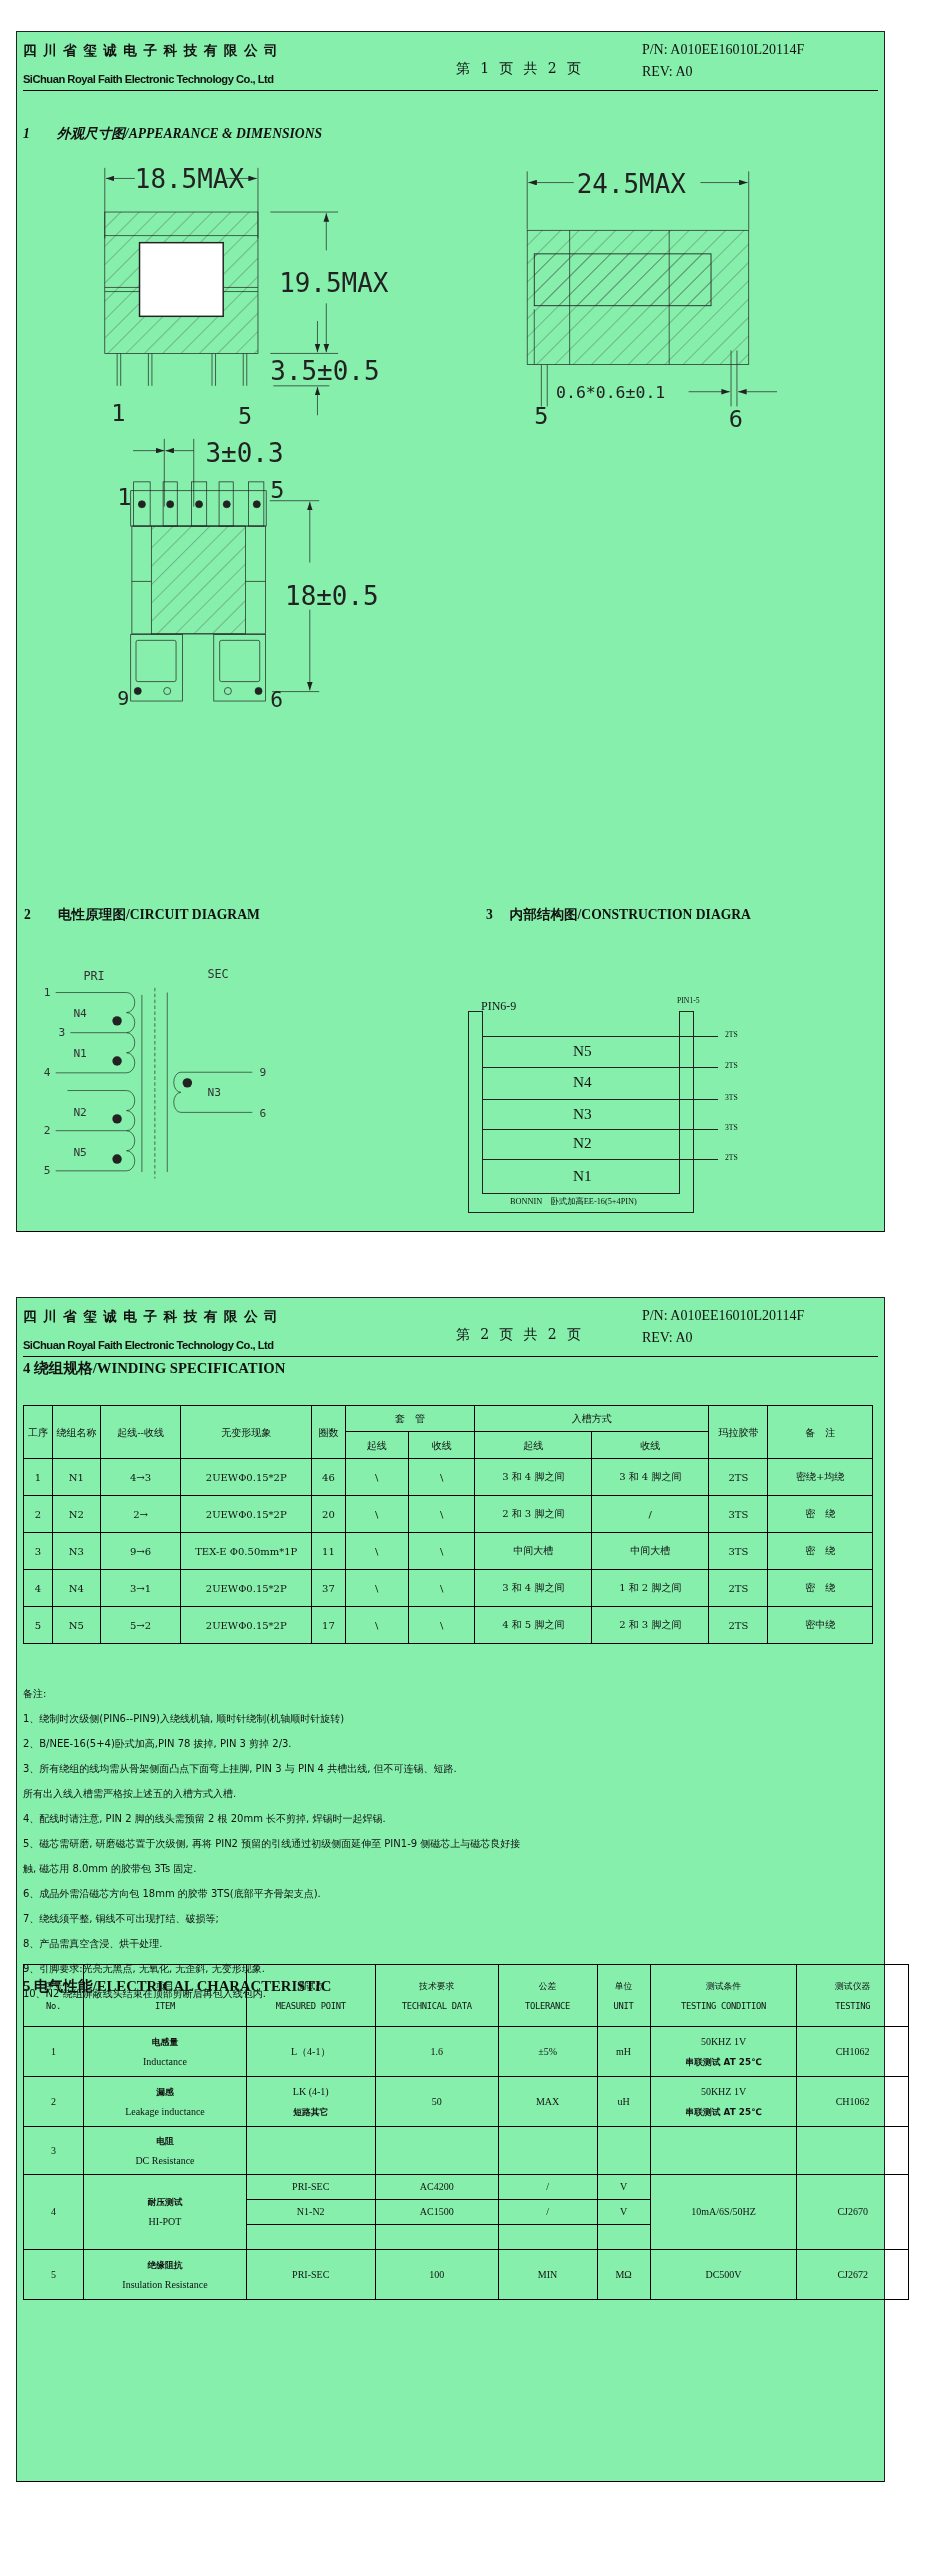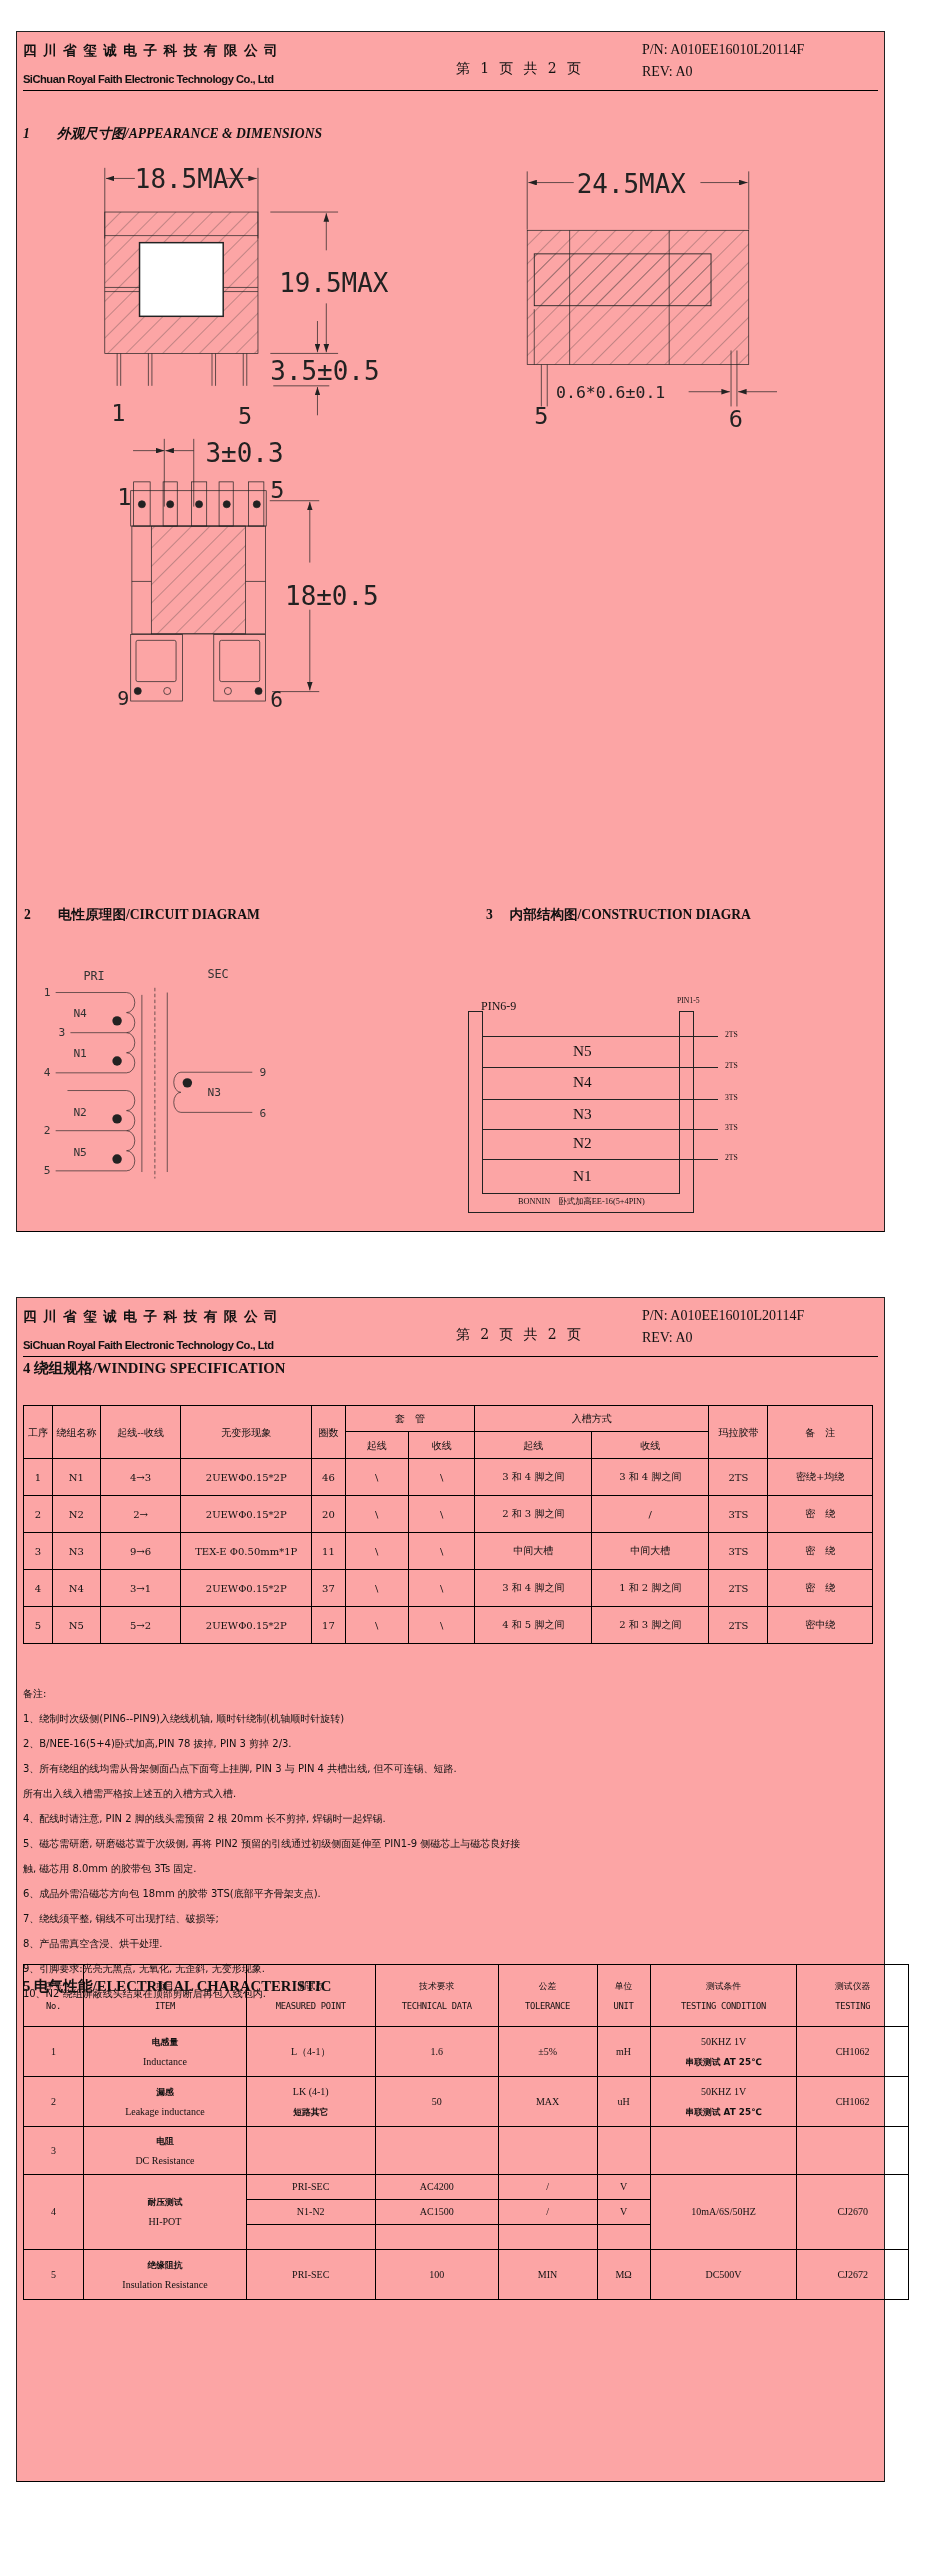--- a/index.html
+++ b/index.html
@@ -1,18 +1,18 @@
 <!DOCTYPE html>
 <html style="font-size:9.4px"><head>
 <meta charset="utf-8">
 <style>
   * { box-sizing: border-box; margin: 0; padding: 0; }
   html, body { width: 935px; background: #ffffff; }
   body { position: relative; height: 2576px; font-family: "DejaVu Serif", serif; color: #111; }
-  .page { position: absolute; left: 16px; width: 869px; border: 0.6px solid #222; border-bottom: 1.2px solid #000; background: #fca5a5; }
+  .page { position: absolute; left: 16px; width: 869px; border: 0.6px solid #222; border-bottom: 1.2px solid #000; background: #86efac; }
   #page1 { top: 31px; height: 1201px; }
   #page2 { top: 1297px; height: 1185px; }
   .hdr { position: absolute; left: 5.9px; right: 5.9px; top: 0; height: 59px; border-bottom: 1.8px solid #000; }
   .hdr .cn { position: absolute; left: 0; top: 10px; font-family: "DejaVu Sans", sans-serif; font-size: 13.6px; font-weight: bold; letter-spacing: 6.5px; }
   .hdr .en { position: absolute; left: 0; top: 41px; font-family: "Liberation Sans", sans-serif; font-size: 11.2px; font-weight: bold; letter-spacing: -0.5px; }
   .hdr .pg { position: absolute; left: 433px; top: 28px; font-family: "DejaVu Serif", serif; font-size: 14px; letter-spacing: 2.9px; }
   .hdr .pn { position: absolute; left: 619px; top: 10px; font-family: "Liberation Serif", serif; font-size: 14px; }
   .hdr .rev { position: absolute; left: 619px; top: 32px; font-family: "Liberation Serif", serif; font-size: 14px; }
   .sec-title { position: absolute; font-family: "Liberation Serif", serif; font-weight: bold; font-size: 13.6px; white-space: nowrap; }
   .sec-title .num { display: inline-block; width: 34px; }
@@ -219,21 +219,21 @@
       </div>
       <div style="height:30px; border-top:0.6px solid #222; position:relative;">
         <span style="position:absolute; left:91px; top:4.7px; font-size:15.3px;">N2</span>
         <span style="position:absolute; left:243px; top:-7px; font-size:7.7px;">3TS</span>
       </div>
       <div style="height:35px; border-top:0.6px solid #222; position:relative;">
         <span style="position:absolute; left:91px; top:7px; font-size:15.3px;">N1</span>
         <span style="position:absolute; left:243px; top:-7px; font-size:7.7px;">2TS</span>
       </div>
     </div>
-    <div style="position:absolute; left:53px; top:197px; font-size:8.3px; white-space:pre;">BONNIN    卧式加高EE-16(5+4PIN)</div>
+    <div style="position:absolute; left:45px; top:197px; font-size:8.3px; white-space:pre;">BONNIN    卧式加高EE-16(5+4PIN)</div>
   </div>
 </div>
 
 <div class="page" id="page2">
   <div class="hdr">
     <div class="cn">四川省玺诚电子科技有限公司</div>
     <div class="en">SiChuan Royal Faith Electronic Technology Co., Ltd</div>
     <div class="pg">第 2 页 共 2 页</div>
     <div class="pn">P/N:  A010EE16010L20114F</div>
     <div class="rev">REV:  A0</div>

